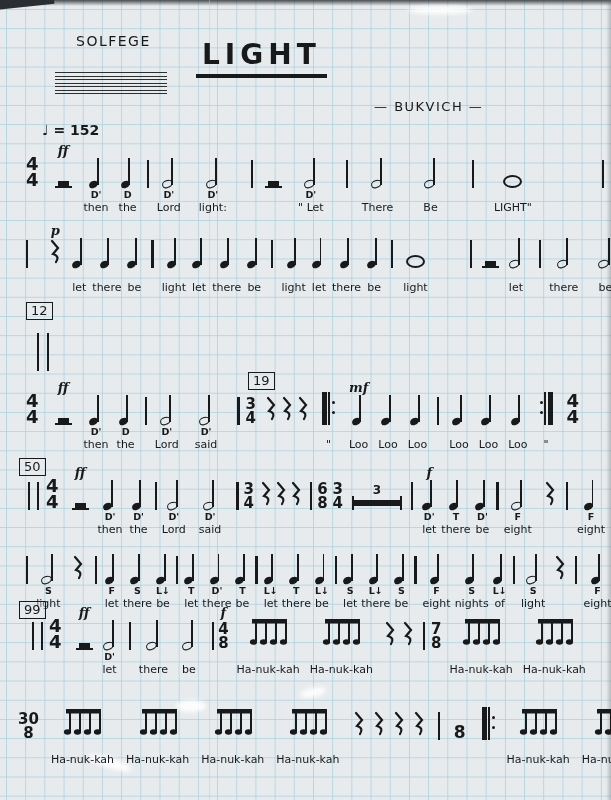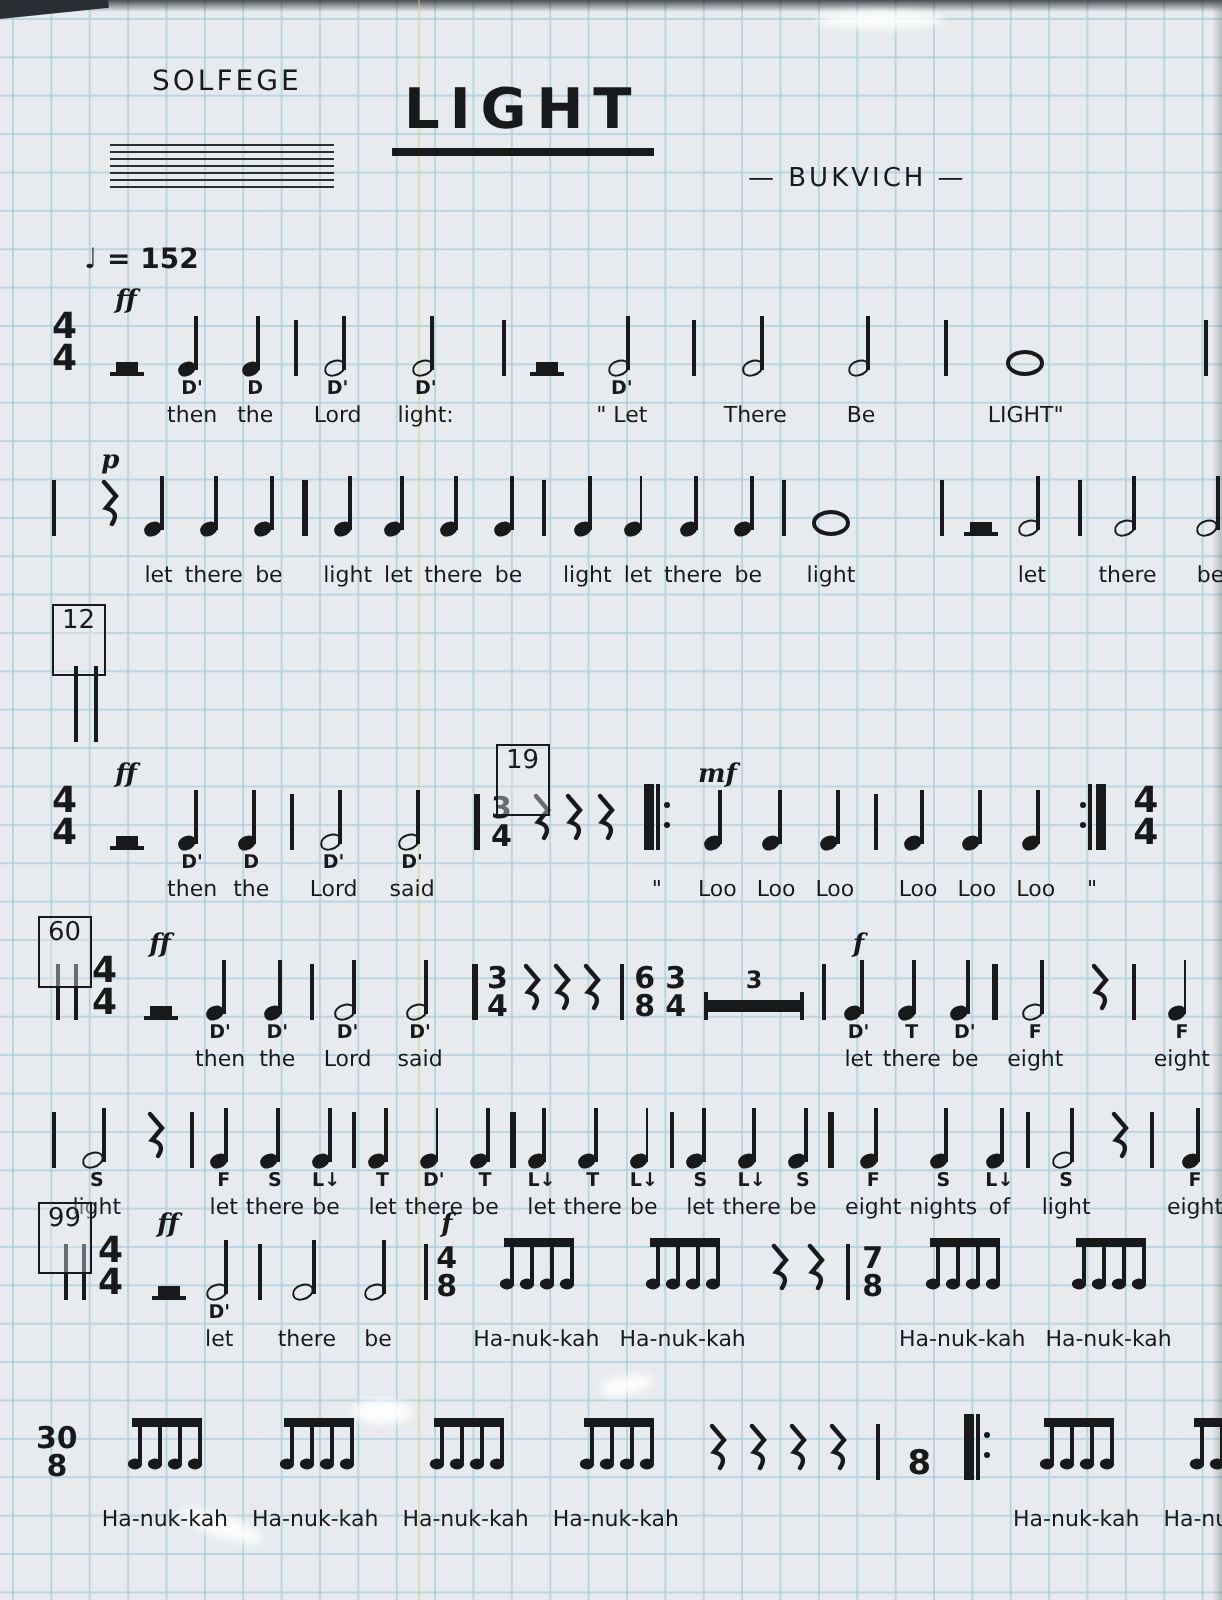--- a/index.html
+++ b/index.html
@@ -17,21 +17,21 @@
   .edge-right{position:absolute;right:0;top:0;width:5px;height:100%;
     background:linear-gradient(270deg,rgba(90,100,106,.35),rgba(90,100,106,0));}
   .fold-line{position:absolute;top:0;left:209px;width:1px;height:100%;background:rgba(214,202,120,.45);}
   .glare{position:absolute;background:rgba(255,255,255,.9);border-radius:50%;filter:blur(2px);}
   
   .h-solfege{position:absolute;left:32px;top:33px;font-size:14px;letter-spacing:1.5px;font-weight:400;margin-left:44px;}
   .h-staff{position:absolute;left:55px;top:72px;width:112px;height:24px;
     background:repeating-linear-gradient(180deg,#2c2e30 0 1.2px,transparent 1.2px 3.5px);}
   .h-title{position:absolute;left:196px;top:38px;font-size:28px;font-weight:700;letter-spacing:5px;
     border-bottom:4px solid #17191b;padding:0 6px 3px 6px;}
-  .h-composer{position:absolute;left:374px;top:82px;font-size:13px;letter-spacing:1.5px;}
+  .h-composer{position:absolute;left:374px;top:99px;font-size:13px;letter-spacing:1.5px;}
   .h-tempo{position:absolute;left:42px;top:122px;font-size:14px;font-weight:700;}
   
   .mrow{position:absolute;display:flex;align-items:flex-start;gap:6px;}
   .tok{display:flex;flex-direction:column;align-items:center;}
   .tz{display:flex;align-items:flex-end;justify-content:center;}
   .above{height:16px;font:italic 700 13px "DejaVu Serif",serif;line-height:14px;}
   .glyph{height:30px;}
   .solz{height:12px;font:700 9.5px "DejaVu Sans",sans-serif;line-height:11px;white-space:nowrap;}
   .lyrz{height:14px;font:11px "DejaVu Sans",sans-serif;line-height:13px;white-space:nowrap;}
   .nq,.nh{width:14px;height:30px;position:relative;}
@@ -52,21 +52,21 @@
   .rl .t{position:absolute;left:6.5px;top:0;width:1.6px;height:33px;background:#17191b;}
   .rl .d1,.rl .d2,.rr .d1,.rr .d2{position:absolute;width:3px;height:3px;border-radius:50%;background:#17191b;}
   .rl .d1{left:10px;top:9px;} .rl .d2{left:10px;top:19px;}
   .rr .b{position:absolute;right:0;top:0;width:5px;height:33px;background:#17191b;}
   .rr .t{position:absolute;right:6.5px;top:0;width:1.6px;height:33px;background:#17191b;}
   .rr .d1{right:10px;top:9px;} .rr .d2{right:10px;top:19px;}
   .mr{display:flex;flex-direction:column;align-items:center;}
   .mr .n{font:700 12px "DejaVu Sans",sans-serif;line-height:12px;}
   .mr .bx{width:46px;height:14px;border-left:2.5px solid #17191b;border-right:2.5px solid #17191b;position:relative;}
   .mr .bx .mid{position:absolute;left:0;top:4px;width:100%;height:5.5px;background:#17191b;}
-  .mbox{position:absolute;border:1.8px solid #17191b;padding:0px 4px 19px 4px;font:400 13px "DejaVu Sans",sans-serif;background:rgba(232,235,237,.4);}
+  .mbox{position:absolute;border:1.8px solid #17191b;padding:0px 4px 1px 4px;font:400 13px "DejaVu Sans",sans-serif;background:rgba(232,235,237,.4);}
   .sing{position:absolute;border-top:2px solid #17191b;border-left:2px solid #17191b;
     padding:2px 8px 0 8px;font:700 10.5px "DejaVu Sans",sans-serif;letter-spacing:1px;}
   .sdbl{position:absolute;width:8px;border-left:2.4px solid #17191b;border-right:2.4px solid #17191b;}
 </style>
 </head>
 <body>
 
 <div id="paper">
   <div class="edge-top"></div>
   <div class="notch"></div>
@@ -1646,16 +1646,16 @@
               <ellipse cx="26.5" cy="24" rx="3.6" ry="2.7" fill="#17191b"></ellipse>
               <ellipse cx="36.5" cy="24" rx="3.6" ry="2.7" fill="#17191b"></ellipse>
             </svg></div>
         </div>
         <div class="tz solz"></div>
         <div class="tz lyrz">Ha-nuk-kah</div>
       </div>
     </div>
     <div class="mbox" style="left: 26px; top: 302px;">12</div>
     <div class="mbox" style="left: 248px; top: 372px;">19</div>
-    <div class="mbox" style="left: 19px; top: 458px;">60</div>
+    <div class="mbox" style="left: 19px; top: 458px;">50</div>
     <div class="mbox" style="left: 19px; top: 601px;">99</div>
     <div class="sdbl" style="left: 37px; top: 333px; height: 38px;"></div>
   </div>
 
 </body></html>

